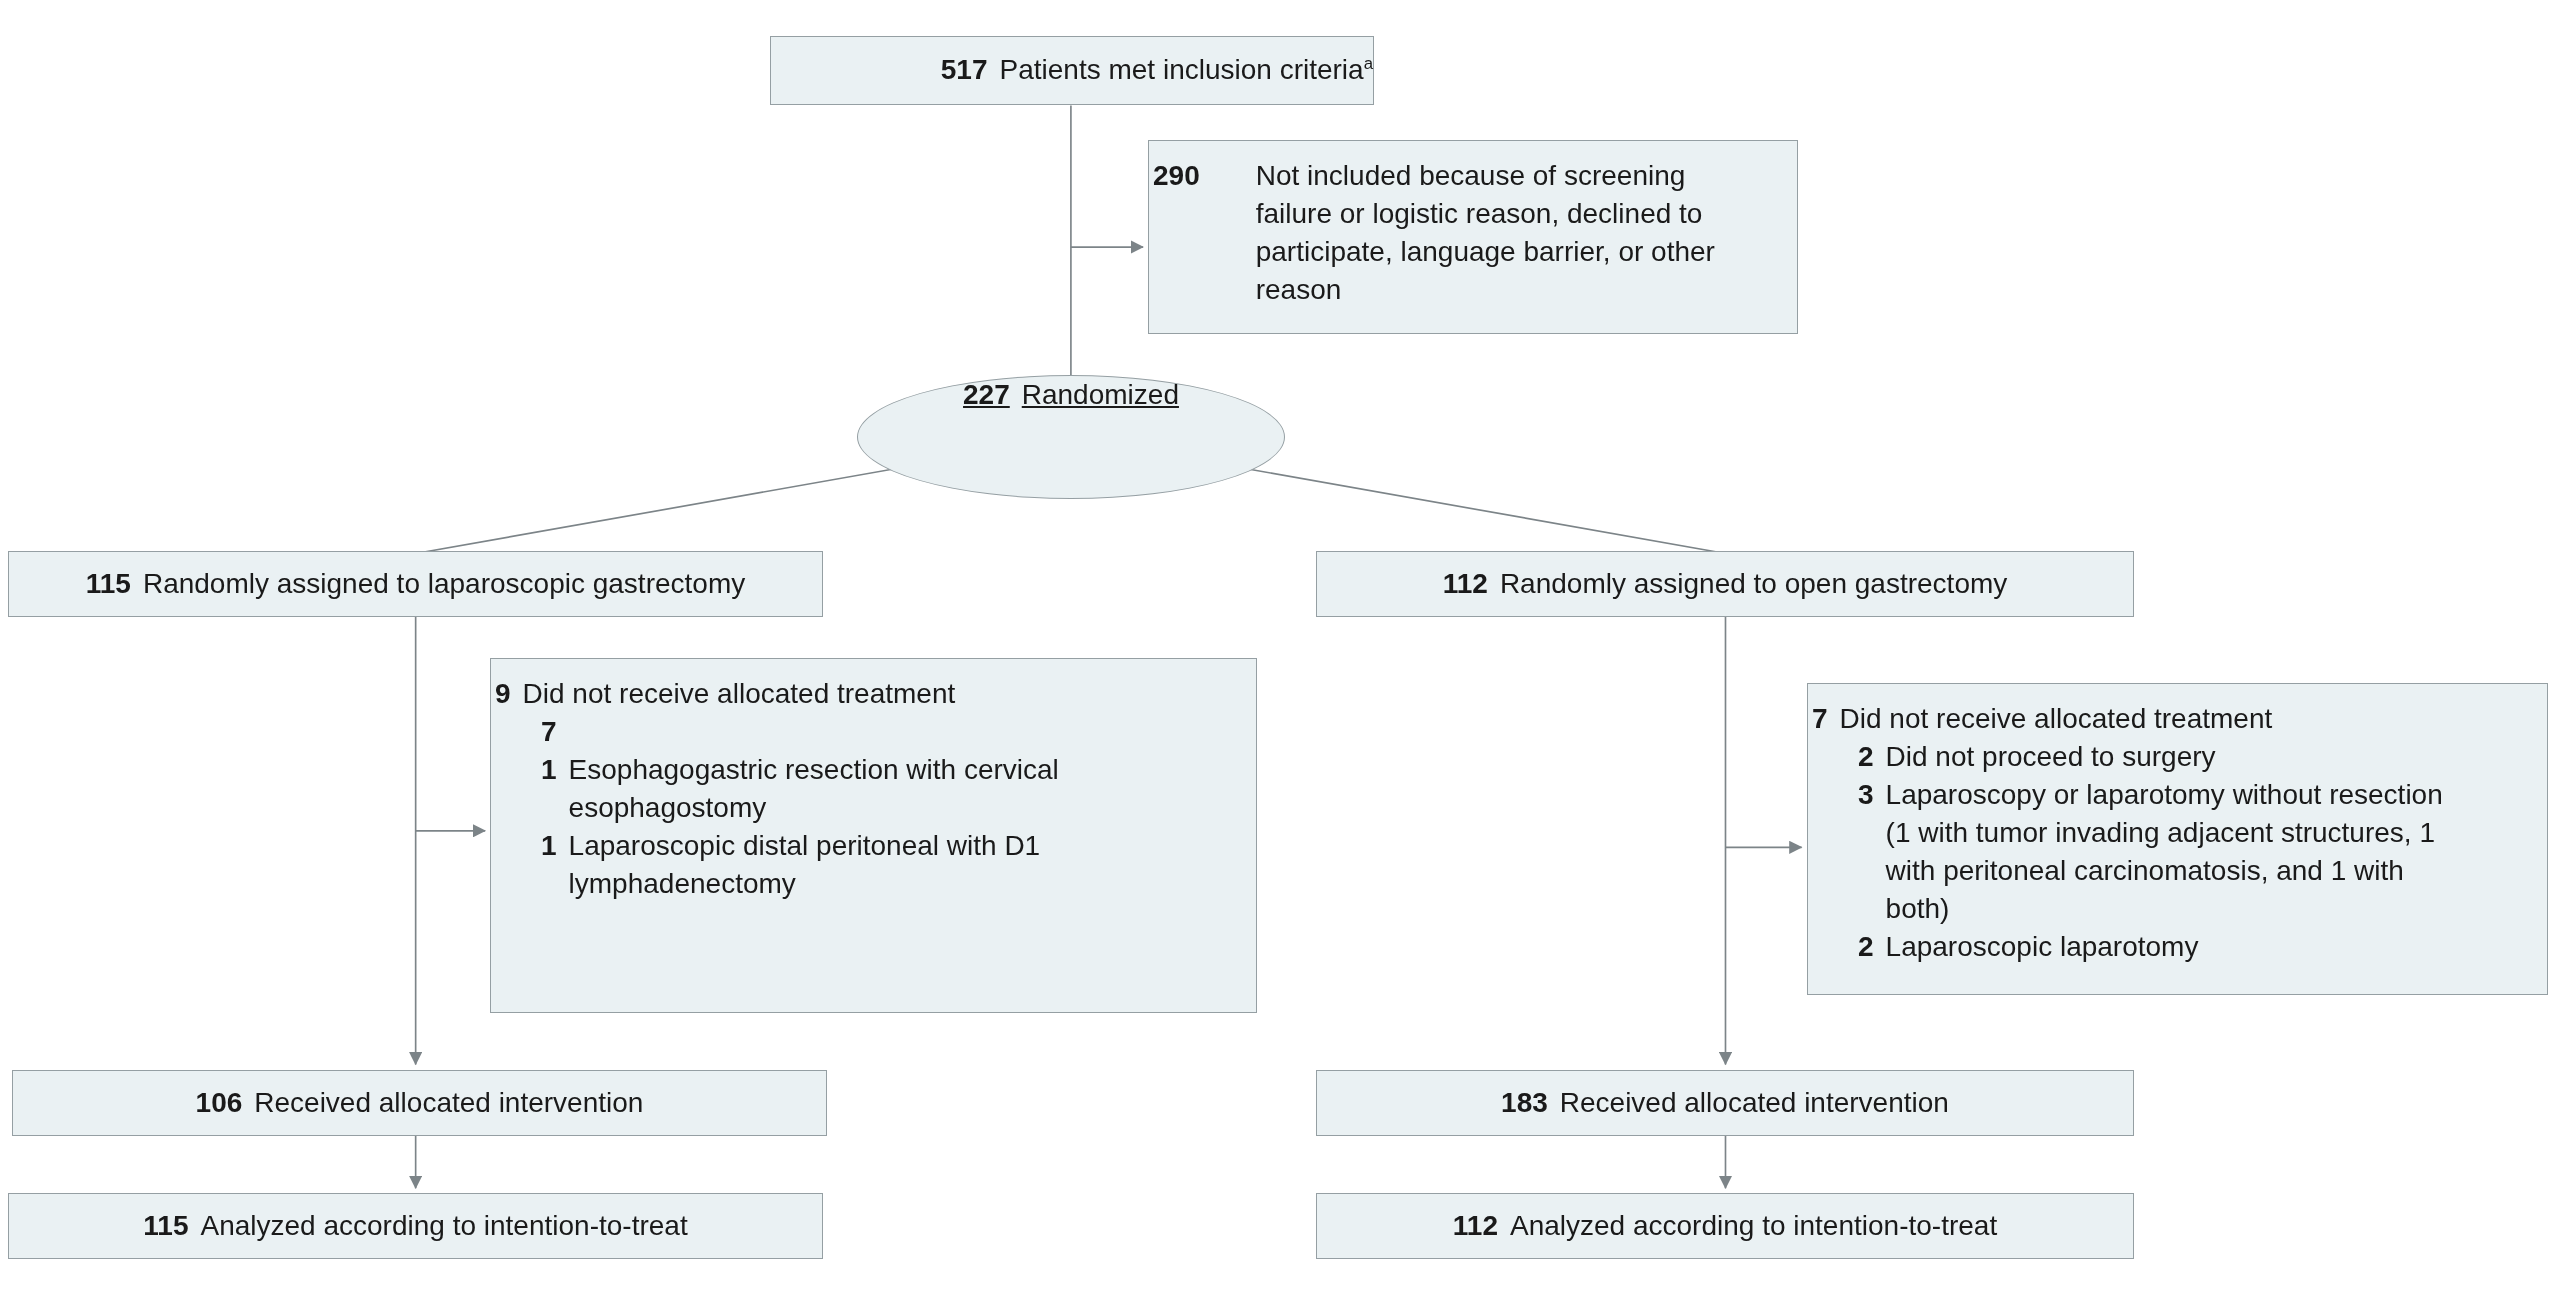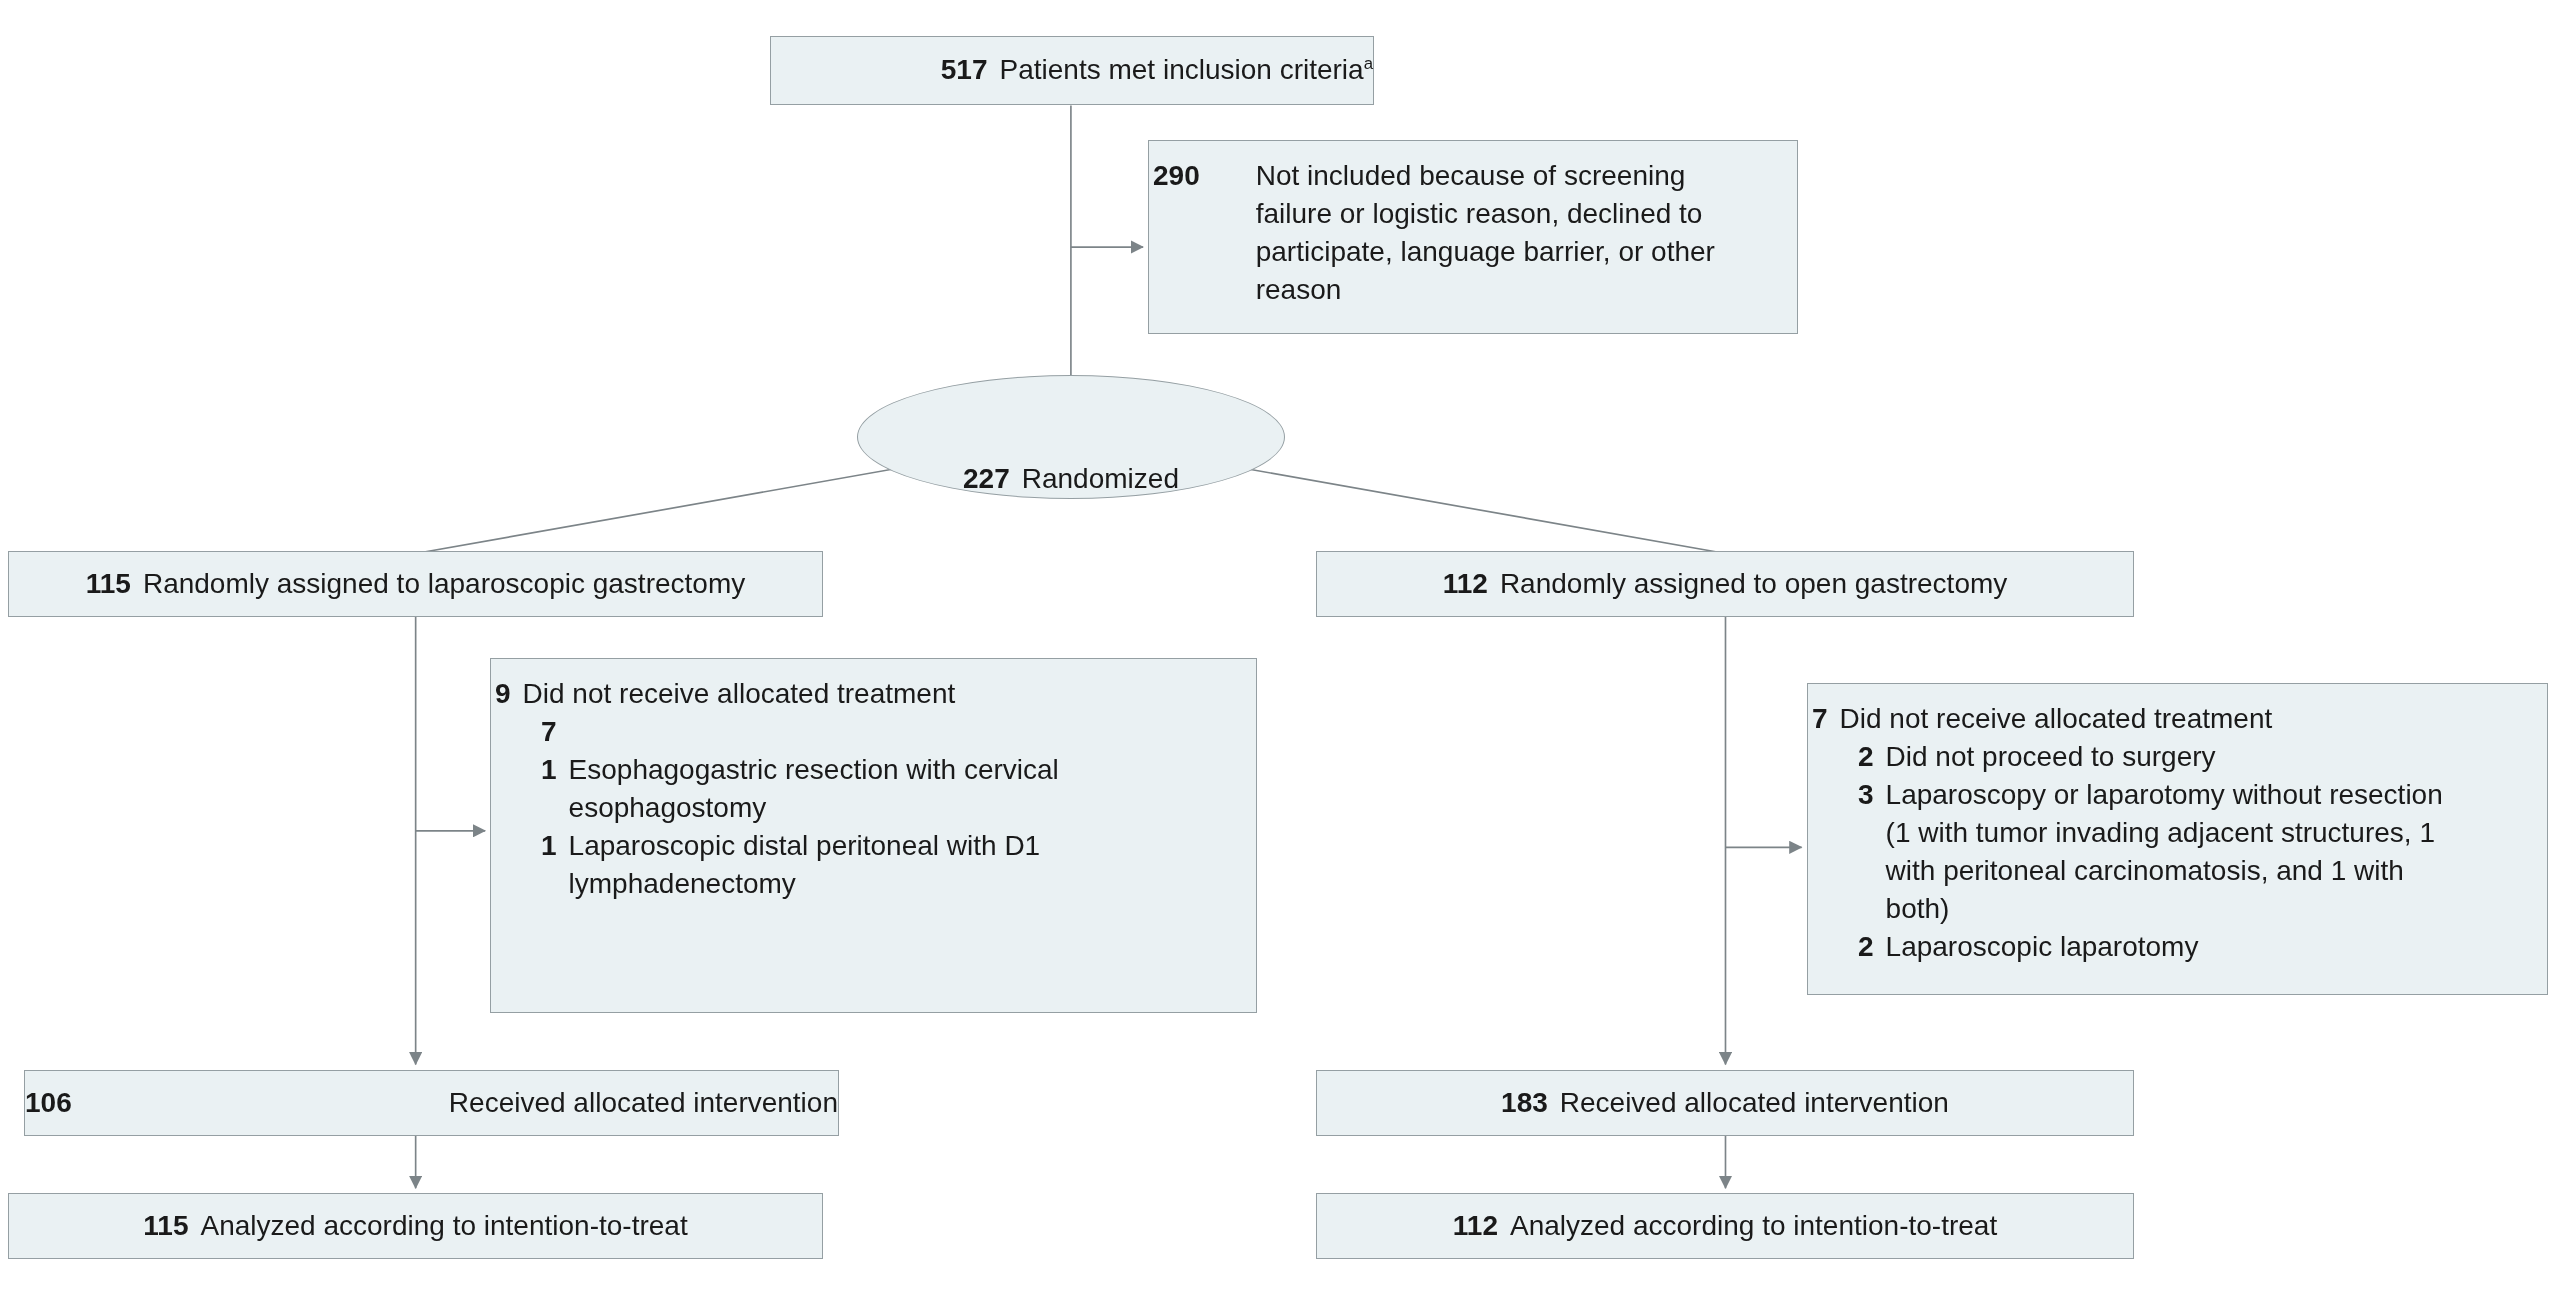--- a/index.html
+++ b/index.html
@@ -27,21 +27,21 @@
   .center { display: flex; align-items: center; justify-content: center; }
   .pad { padding: 16px 4px; }
   .num { font-weight: 700; margin-right: 12px; white-space: nowrap; }
   .row { display: flex; align-items: flex-start; }
   .sub { margin-left: 46px; }
   .ellipse {
     position: absolute;
     background: var(--box_fill, #eaf1f3);
     border: 1.3px solid var(--box_border, #959fa3);
     border-radius: 50%;
-    display: flex; align-items: flex-end; justify-content: center;
+    display: flex; align-items: flex-start; justify-content: center; text-decoration: underline;
   }
   sup { font-size: 60%; vertical-align: super; line-height: 0; }
 </style>
 </head>
 <body>
 
 <div class="canvas">
 
   <svg class="connectors" width="2576" height="1291" viewBox="0 0 3892 1950">
     <defs>
@@ -118,21 +118,21 @@
     <div class="row sub">
       <span class="num">3</span>
       <span class="txt" style="max-width:582px;">Laparoscopy or laparotomy without resection (1 with tumor invading adjacent structures, 1 with peritoneal carcinomatosis, and 1 with both)</span>
     </div>
     <div class="row sub">
       <span class="num">2</span>
       <span class="txt" style="max-width:582px;">Laparoscopic laparotomy</span>
     </div>
   </div>
 
-  <div class="box center" style="left:24px; top:1070px; width:815px; height:66px;justify-content:space-between;">
+  <div class="box center" style="left:12px; top:1070px; width:815px; height:66px;">
     <span class="num">106</span>
     <span class="txt">Received allocated intervention</span>
   </div>
 
   <div class="box center" style="left:1316px; top:1070px; width:818px; height:66px;">
     <span class="num">183</span>
     <span class="txt">Received allocated intervention</span>
   </div>
 
   <div class="box center" style="left:8px; top:1193px; width:815px; height:66px;">

